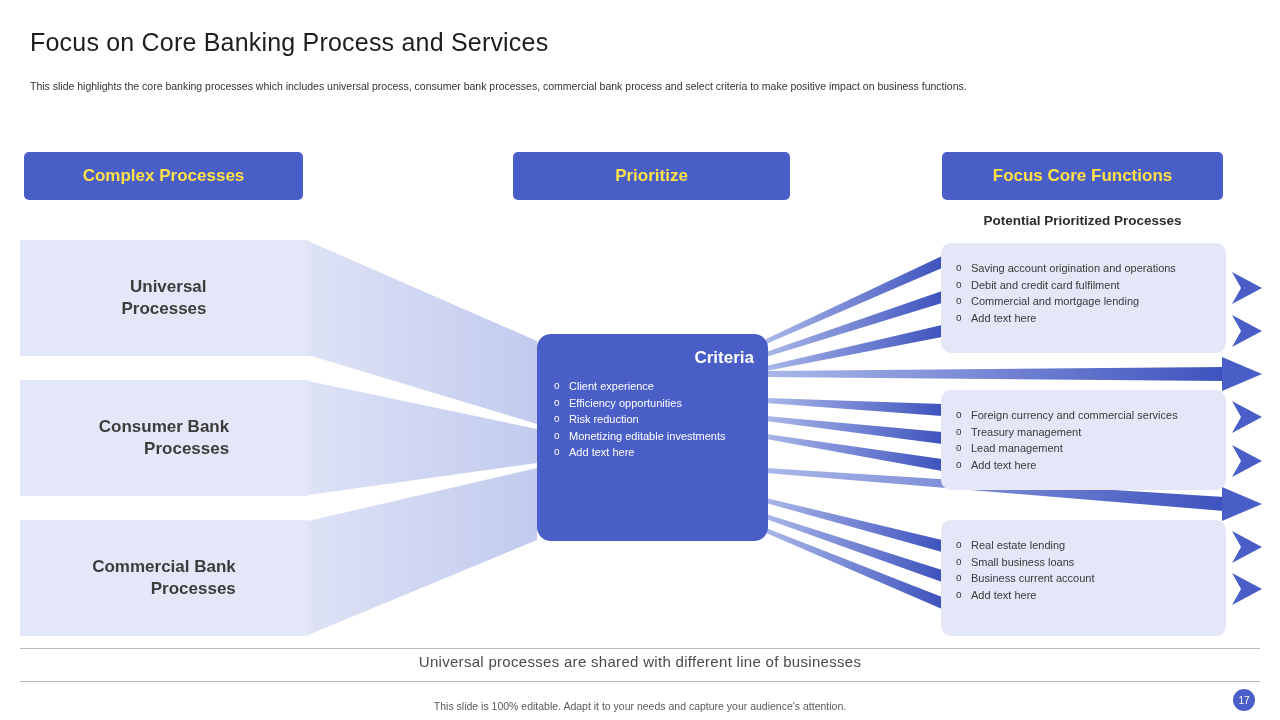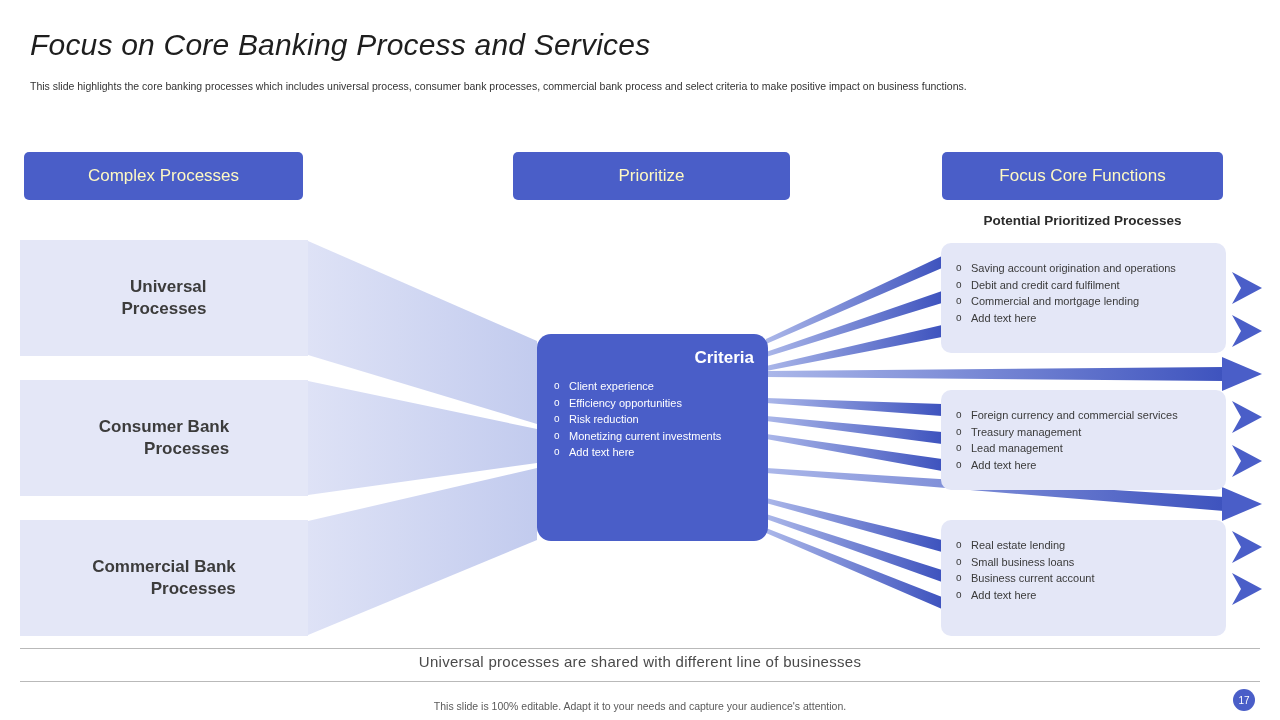--- a/index.html
+++ b/index.html
@@ -8,30 +8,30 @@
     --accent-dark:#3E53BE;
     --light-box:#E4E7F7;
     --title-text:#1E1E1E;
     --body-text:#3A3A3A;
   }
   .slide {
     position:relative; width:1280px; height:720px; background:#fff;
     font-family:"Liberation Sans", sans-serif; overflow:hidden;
   }
   .title {
-    position:absolute; left:30px; top:28px; font-size:30px; font-weight:400;
-    color:var(--title-text); letter-spacing:.2px;font-style:italic;
+    position:absolute; left:30px; top:28px; font-size:25px; font-weight:400;
+    color:var(--title-text); letter-spacing:.2px;
   }
   .subtitle {
     position:absolute; left:30px; top:80px; width:1000px; font-size:10.5px;
     color:#333; 
   }
   .stage-btn {
     position:absolute; top:152px; height:48px; border-radius:5px;
-    background:var(--accent); color:#fef9c3; font-size:17px; font-weight:400;
+    background:var(--accent); color:#fde047; font-size:17px; font-weight:700;
     display:flex; align-items:center; justify-content:center;
   }
   .stage-btn.b1 { left:24px;  width:279px; }
   .stage-btn.b2 { left:513px; width:277px; }
   .stage-btn.b3 { left:942px; width:281px; }
   .right-col-title {
     position:absolute; left:942px; top:213px; width:281px; text-align:center;
     font-size:13.5px; font-weight:700; color:#2B2B2B;
   }
   .source-box {
@@ -155,21 +155,21 @@
       <div>Processes</div>
     </div>
   </div>
 
   <div class="criteria-box">
     <div class="criteria-title">Criteria</div>
     <ul class="bullets">
       <li>Client experience</li>
       <li>Efficiency opportunities</li>
       <li>Risk reduction</li>
-      <li>Monetizing current investments</li>
+      <li>Monetizing editable investments</li>
       <li>Add text here</li>
     </ul>
   </div>
 
   <div class="output-box" style="top:243px; height:110px">
     <ul class="bullets">
       <li>Saving account origination and operations</li>
       <li>Debit and credit card fulfilment</li>
       <li>Commercial and mortgage lending</li>
       <li>Add text here</li>

